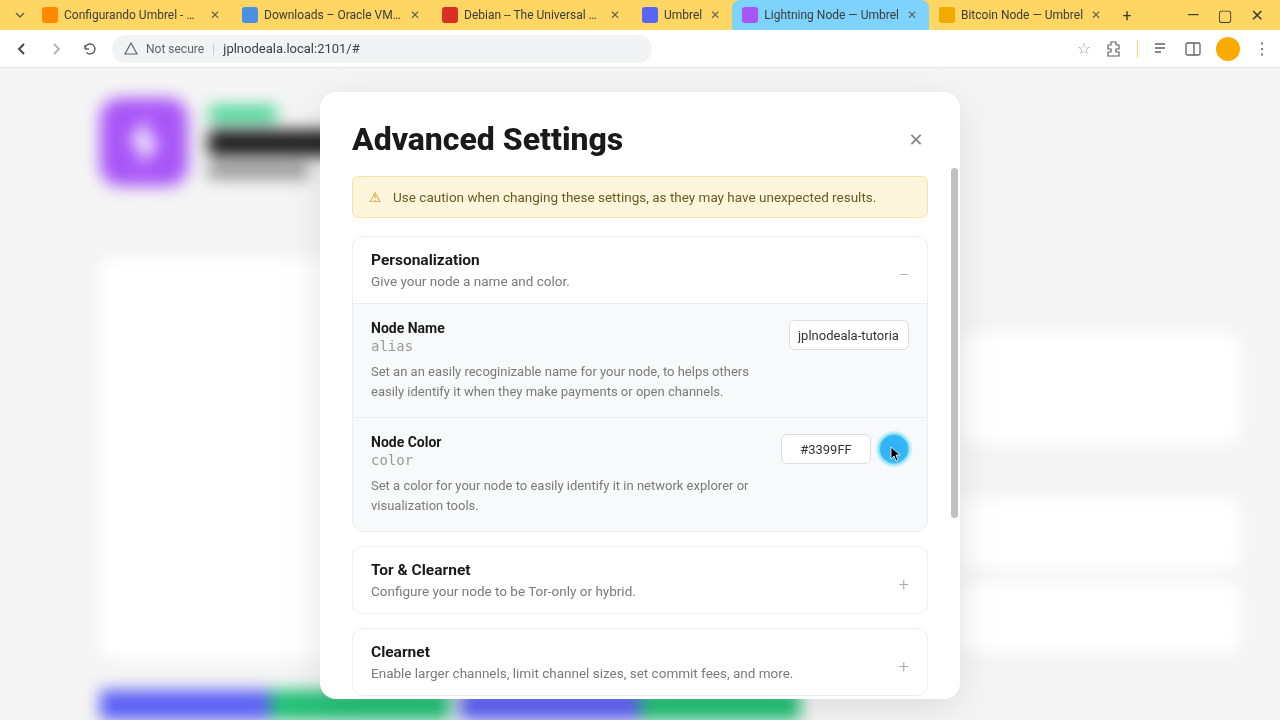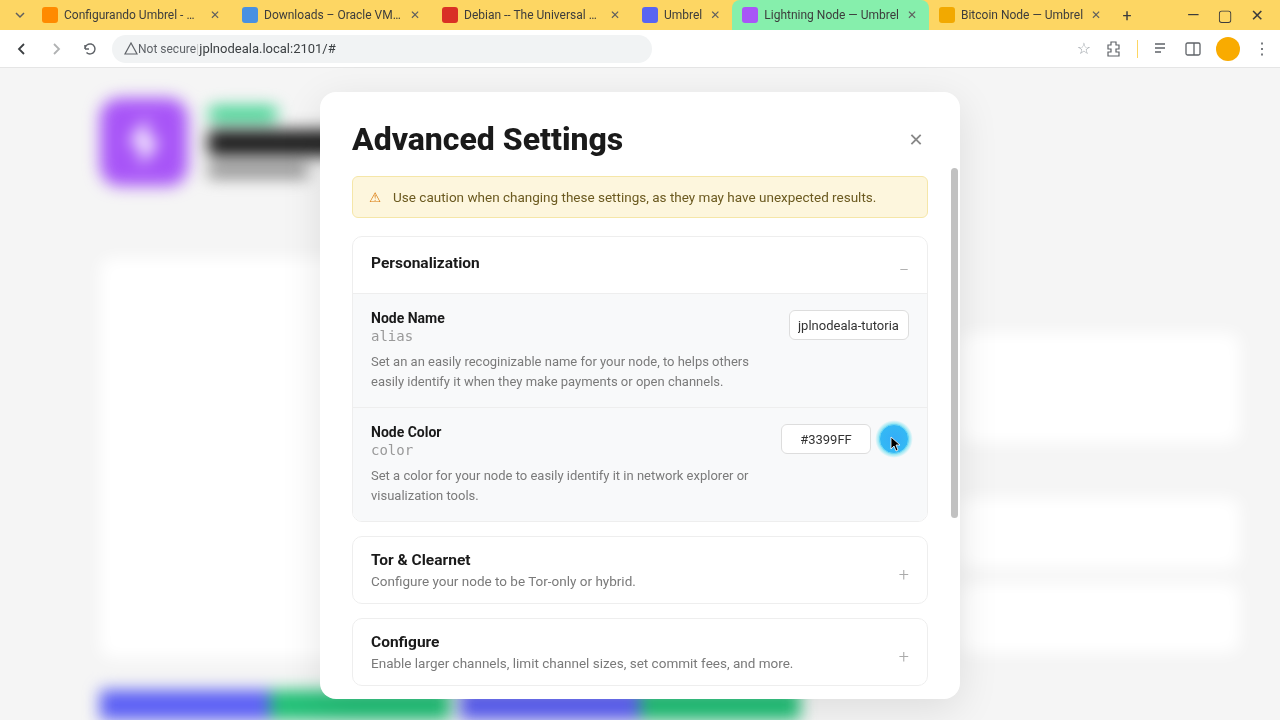--- a/index.html
+++ b/index.html
@@ -2,30 +2,30 @@
 <html><head>
 <meta charset="utf-8">
 <style>
 * { margin: 0; padding: 0; box-sizing: border-box; font-family: -apple-system, BlinkMacSystemFont, "Segoe UI", Roboto, sans-serif; }
 body { width: 1280px; height: 720px; overflow: hidden; background: #f5f5f5; }
 
 
 .browser-chrome { height: 30px; background: #fdd663; display: flex; align-items: center; padding: 0 8px; }
 .tab-home { width: 24px; height: 20px; display: flex; align-items: center; justify-content: center; cursor: pointer; }
 .tab { display: flex; align-items: center; height: 30px; padding: 0 10px; gap: 6px; font-size: 12px; color: #3c3c3c; cursor: pointer; max-width: 200px; }
-.tab-active { background: #86efac; border-radius: 8px 8px 0 0; }
+.tab-active { background: #7dd3fc; border-radius: 8px 8px 0 0; }
 .tab-favicon { width: 16px; height: 16px; border-radius: 3px; flex-shrink: 0; }
 .tab-title { white-space: nowrap; overflow: hidden; text-overflow: ellipsis; flex: 1; }
 .tab-close { width: 14px; height: 14px; display: flex; align-items: center; justify-content: center; font-size: 12px; color: #5f5f5f; }
 .newtab { width: 28px; display: flex; align-items: center; justify-content: center; font-size: 16px; color: #3c3c3c; }
 .window-controls { margin-left: auto; display: flex; gap: 18px; padding-right: 8px; color: #3c3c3c; }
 
 .toolbar { height: 38px; background: #fff; display: flex; align-items: center; padding: 0 10px; gap: 10px; border-bottom: 1px solid #e5e5e5; }
 .nav-btn { width: 24px; height: 24px; display: flex; align-items: center; justify-content: center; cursor: pointer; color: #5f5f5f; }
-.addr-bar { flex: 0 0 540px; height: 28px; background: #f1f3f4; border-radius: 14px; display: flex; align-items: center; padding: 0 12px; font-size: 13px; color: #5f6368; }
+.addr-bar { flex: 0 0 540px; height: 28px; background: #f1f3f4; border-radius: 14px; display: flex; align-items: center; padding: 0 12px; gap: 8px; font-size: 13px; color: #5f6368; }
 .addr-secure { font-size: 12px; color: #5f6368; }
 .addr-url { color: #3c4043; text-align: center; }
 .toolbar-right { margin-left: auto; display: flex; align-items: center; gap: 14px; color: #5f6368; }
 .toolbar-divider { width: 1px; height: 18px; background: #fdd663; }
 .avatar-btn { width: 24px; height: 24px; border-radius: 50%; background: #f9ab00; }
 
 
 .page-bg { position: absolute; top: 68px; left: 0; right: 0; bottom: 0; filter: blur(8px); overflow: hidden; }
 .bg-header { position: absolute; top: 30px; left: 100px; display: flex; gap: 20px; align-items: center; }
 .bg-icon { width: 88px; height: 88px; background: #a855f7; border-radius: 20px; display:flex; align-items:center; justify-content:center; }
@@ -196,20 +196,21 @@
 
     <div class="warning">
       <span class="warning-icon">⚠</span>
       <span>Use caution when changing these settings, as they may have unexpected results.</span>
     </div>
 
     <div class="section">
       <div class="section-head">
         <div class="section-head-text">
           <div class="section-title">Personalization</div>
+          <div class="section-desc">Give your node a name and color.</div>
         </div>
         <div class="section-toggle">−</div>
       </div>
       <div class="section-body">
         <div class="field">
           <div class="field-text">
             <div class="field-label">Node Name</div>
             <span class="field-code">alias</span>
             <div class="field-desc">Set an an easily recoginizable name for your node, to helps others easily identify it when they make payments or open channels.</div>
           </div>
@@ -245,21 +246,21 @@
           <div class="section-title">Tor &amp; Clearnet</div>
           <div class="section-desc">Configure your node to be Tor-only or hybrid.</div>
         </div>
         <div class="section-toggle">+</div>
       </div>
     </div>
 
     <div class="section">
       <div class="section-head">
         <div class="section-head-text">
-          <div class="section-title">Configure</div>
+          <div class="section-title">Clearnet</div>
           <div class="section-desc">Enable larger channels, limit channel sizes, set commit fees, and more.</div>
         </div>
         <div class="section-toggle">+</div>
       </div>
     </div>
 
   </div>
   <div class="scrollbar-thumb"></div>
 </div>
 

